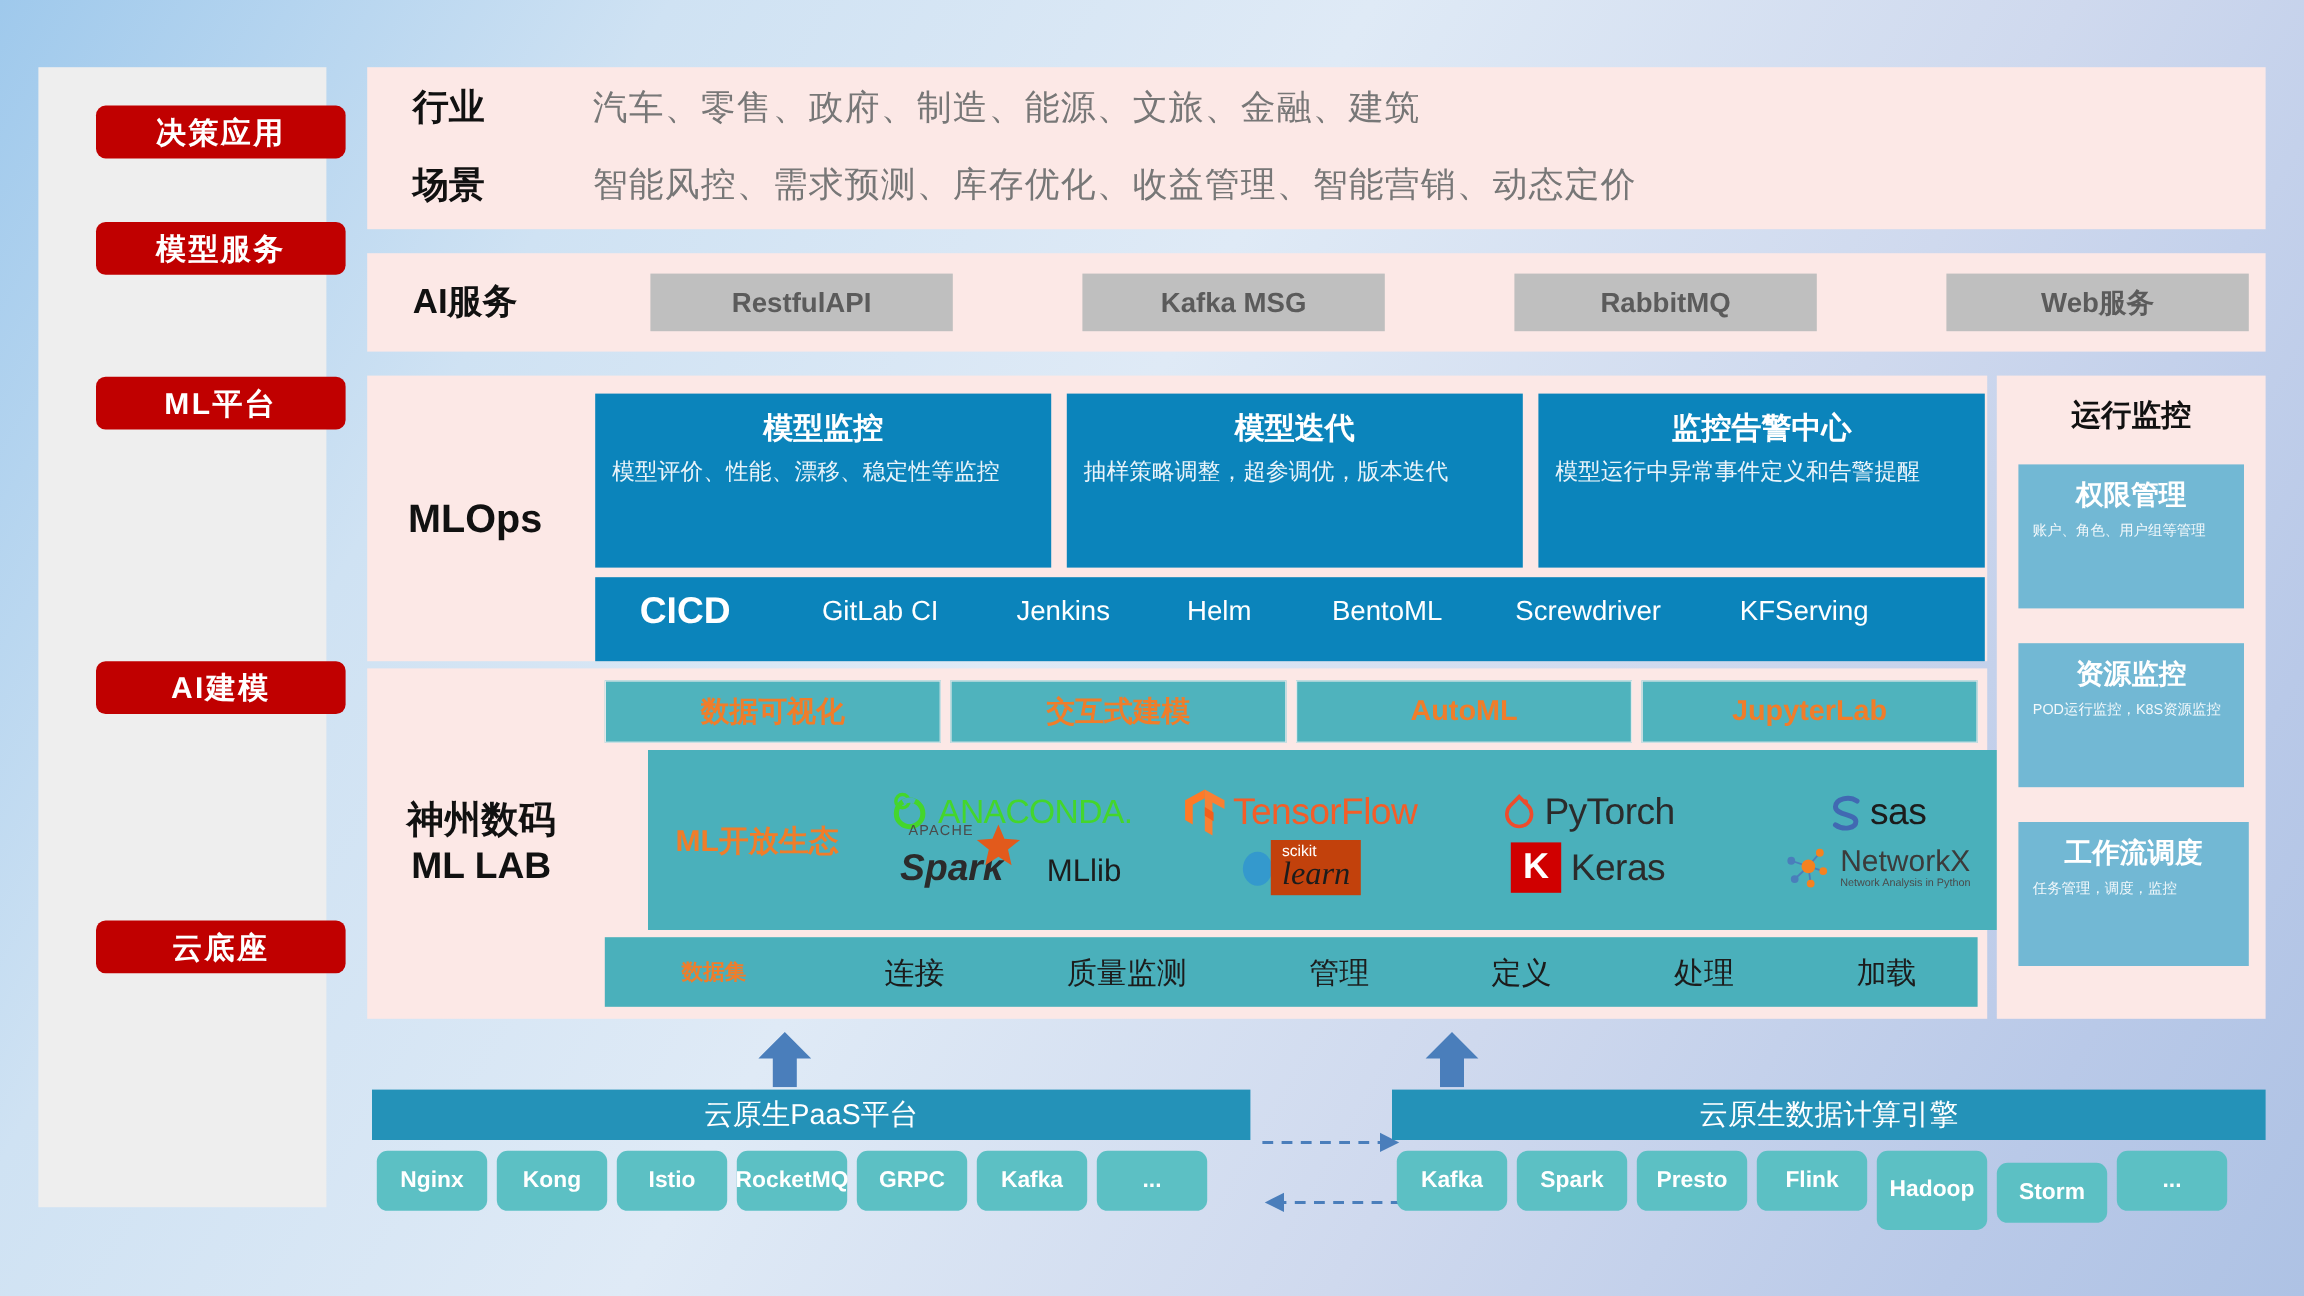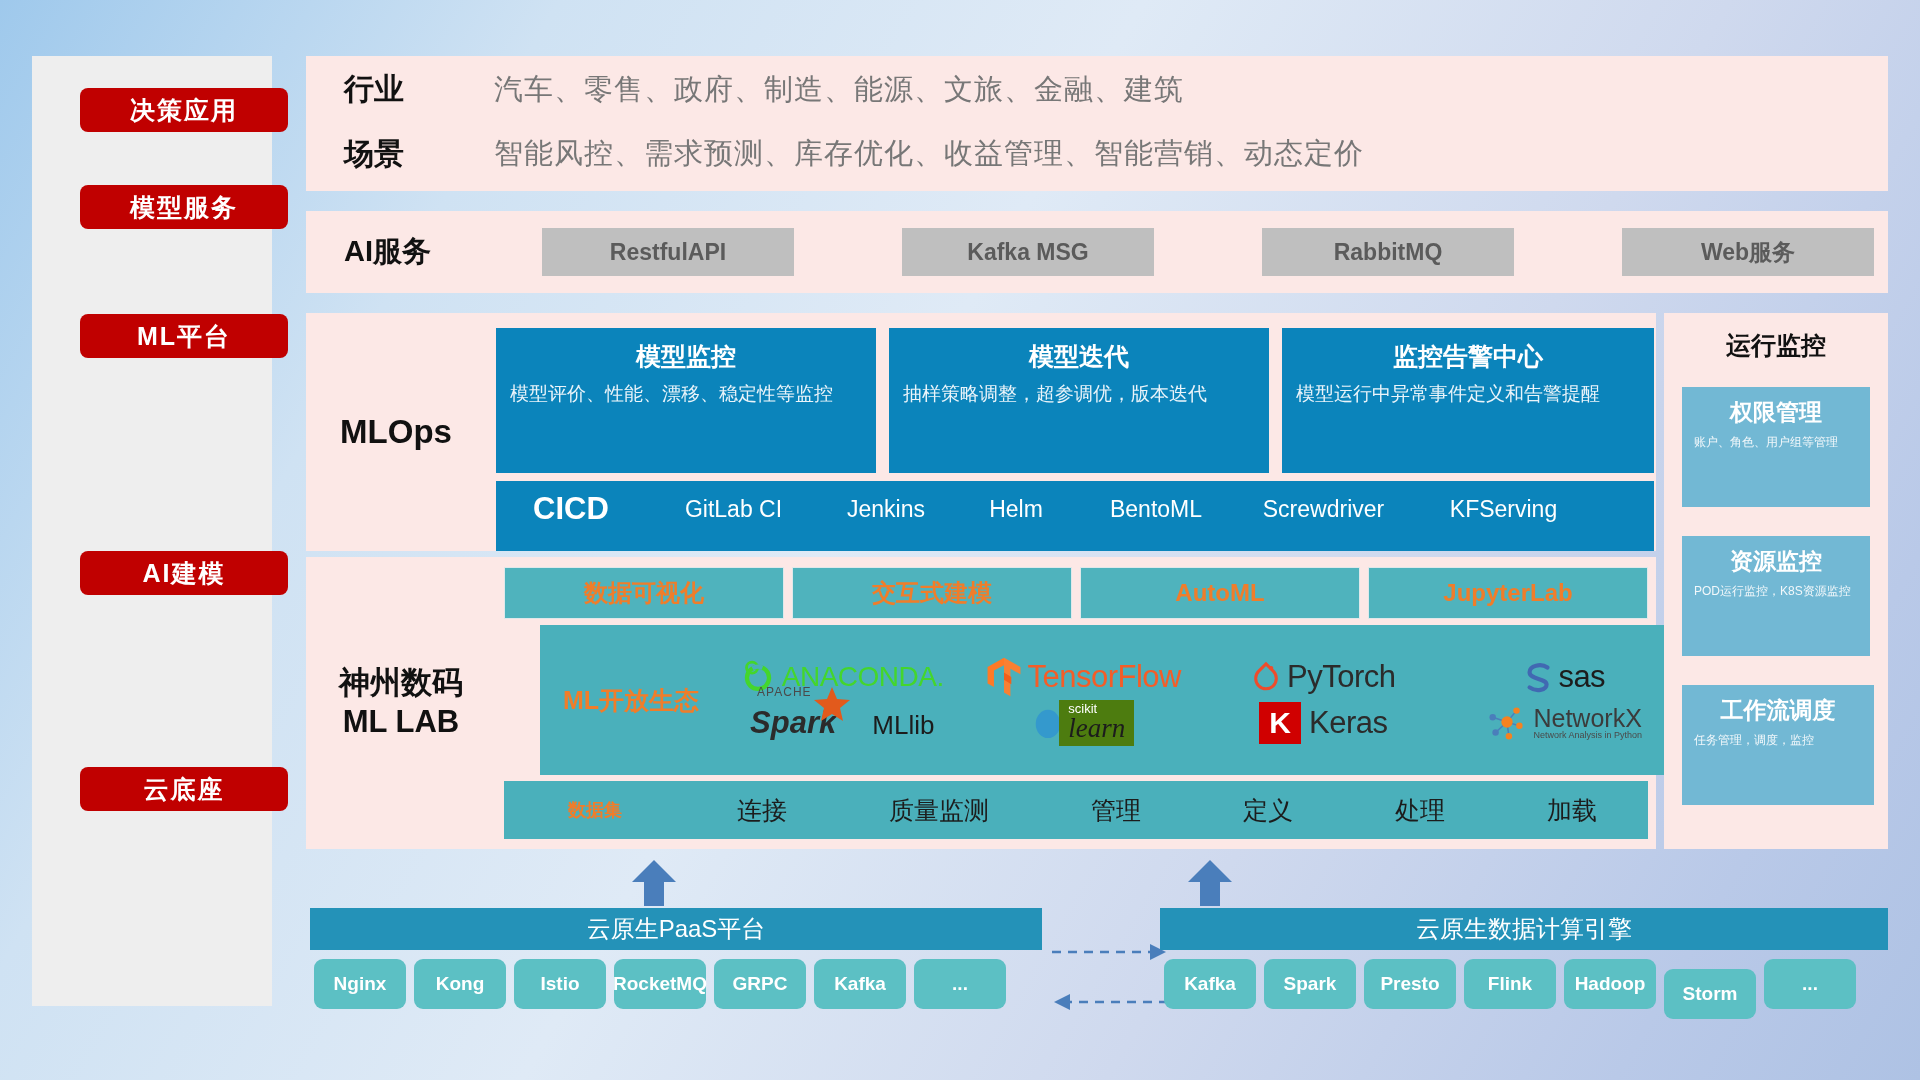--- a/index.html
+++ b/index.html
@@ -246,21 +246,21 @@
               <polygon points="20,2 25,14 38,15 28,23 31,36 20,29 9,36 12,23 2,15 15,14" fill="#e25a1c"></polygon>
             </svg>
             <span style="font-size:26px;color:#1c1c1c;margin-left:36px;">MLlib</span>
           </div>
         </div>
 
         <div class="logo-cell">
           <svg width="34" height="34" viewBox="0 0 36 36">
             <ellipse cx="18" cy="19" rx="13" ry="15" fill="#3499cd"></ellipse>
           </svg>
-          <div style="background:#4d7c0f;padding:2px 9px 4px 9px;margin-left:-6px;line-height:1;">
+          <div style="background:#c2410c;padding:2px 9px 4px 9px;margin-left:-6px;line-height:1;">
             <div style="font-size:13px;color:#fff;">scikit</div>
             <div style="font-size:27px;color:#1c1c1c;font-style:italic;font-family:'Liberation Serif',serif;">learn</div>
           </div>
         </div>
 
         <div class="logo-cell">
           <div style="width:42px;height:42px;background:#d00000;display:flex;align-items:center;justify-content:center;">
             <span style="color:#fff;font-size:30px;font-weight:bold;">K</span>
           </div>
           <span class="logo-txt" style="color:#2b2b2b;margin-left:8px;">Keras</span>
@@ -374,21 +374,21 @@
         </div>
       <div class="btile" style="width:92px;height:50px;">
           <span>Spark</span>
         </div>
       <div class="btile" style="width:92px;height:50px;">
           <span>Presto</span>
         </div>
       <div class="btile" style="width:92px;height:50px;">
           <span>Flink</span>
         </div>
-      <div class="btile" style="width:92px;height:50px;">
+      <div class="btile" style="width:92px;height:66px;">
           <span>Hadoop</span>
         </div>
       <div class="btile" style="width:92px;height:50px;margin-top:10px;">
           <span>Storm</span>
         </div>
       <div class="btile" style="width:92px;height:50px;">
           <span>...</span>
         </div>
     </div>
   </div>

